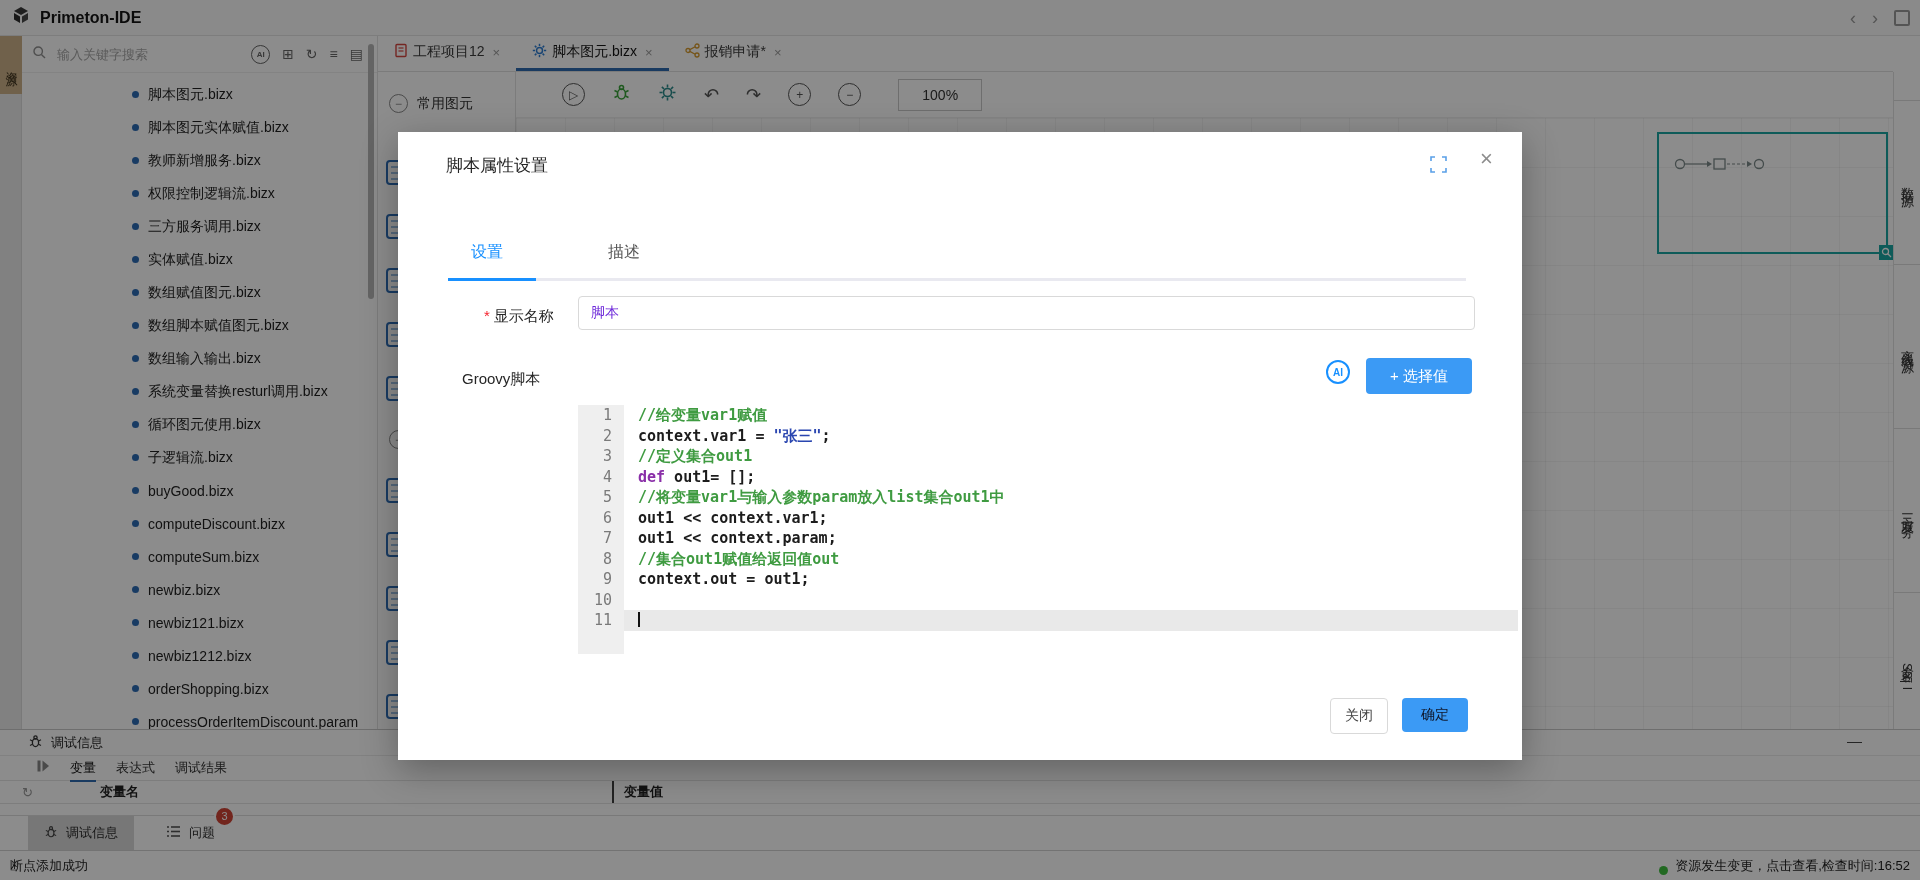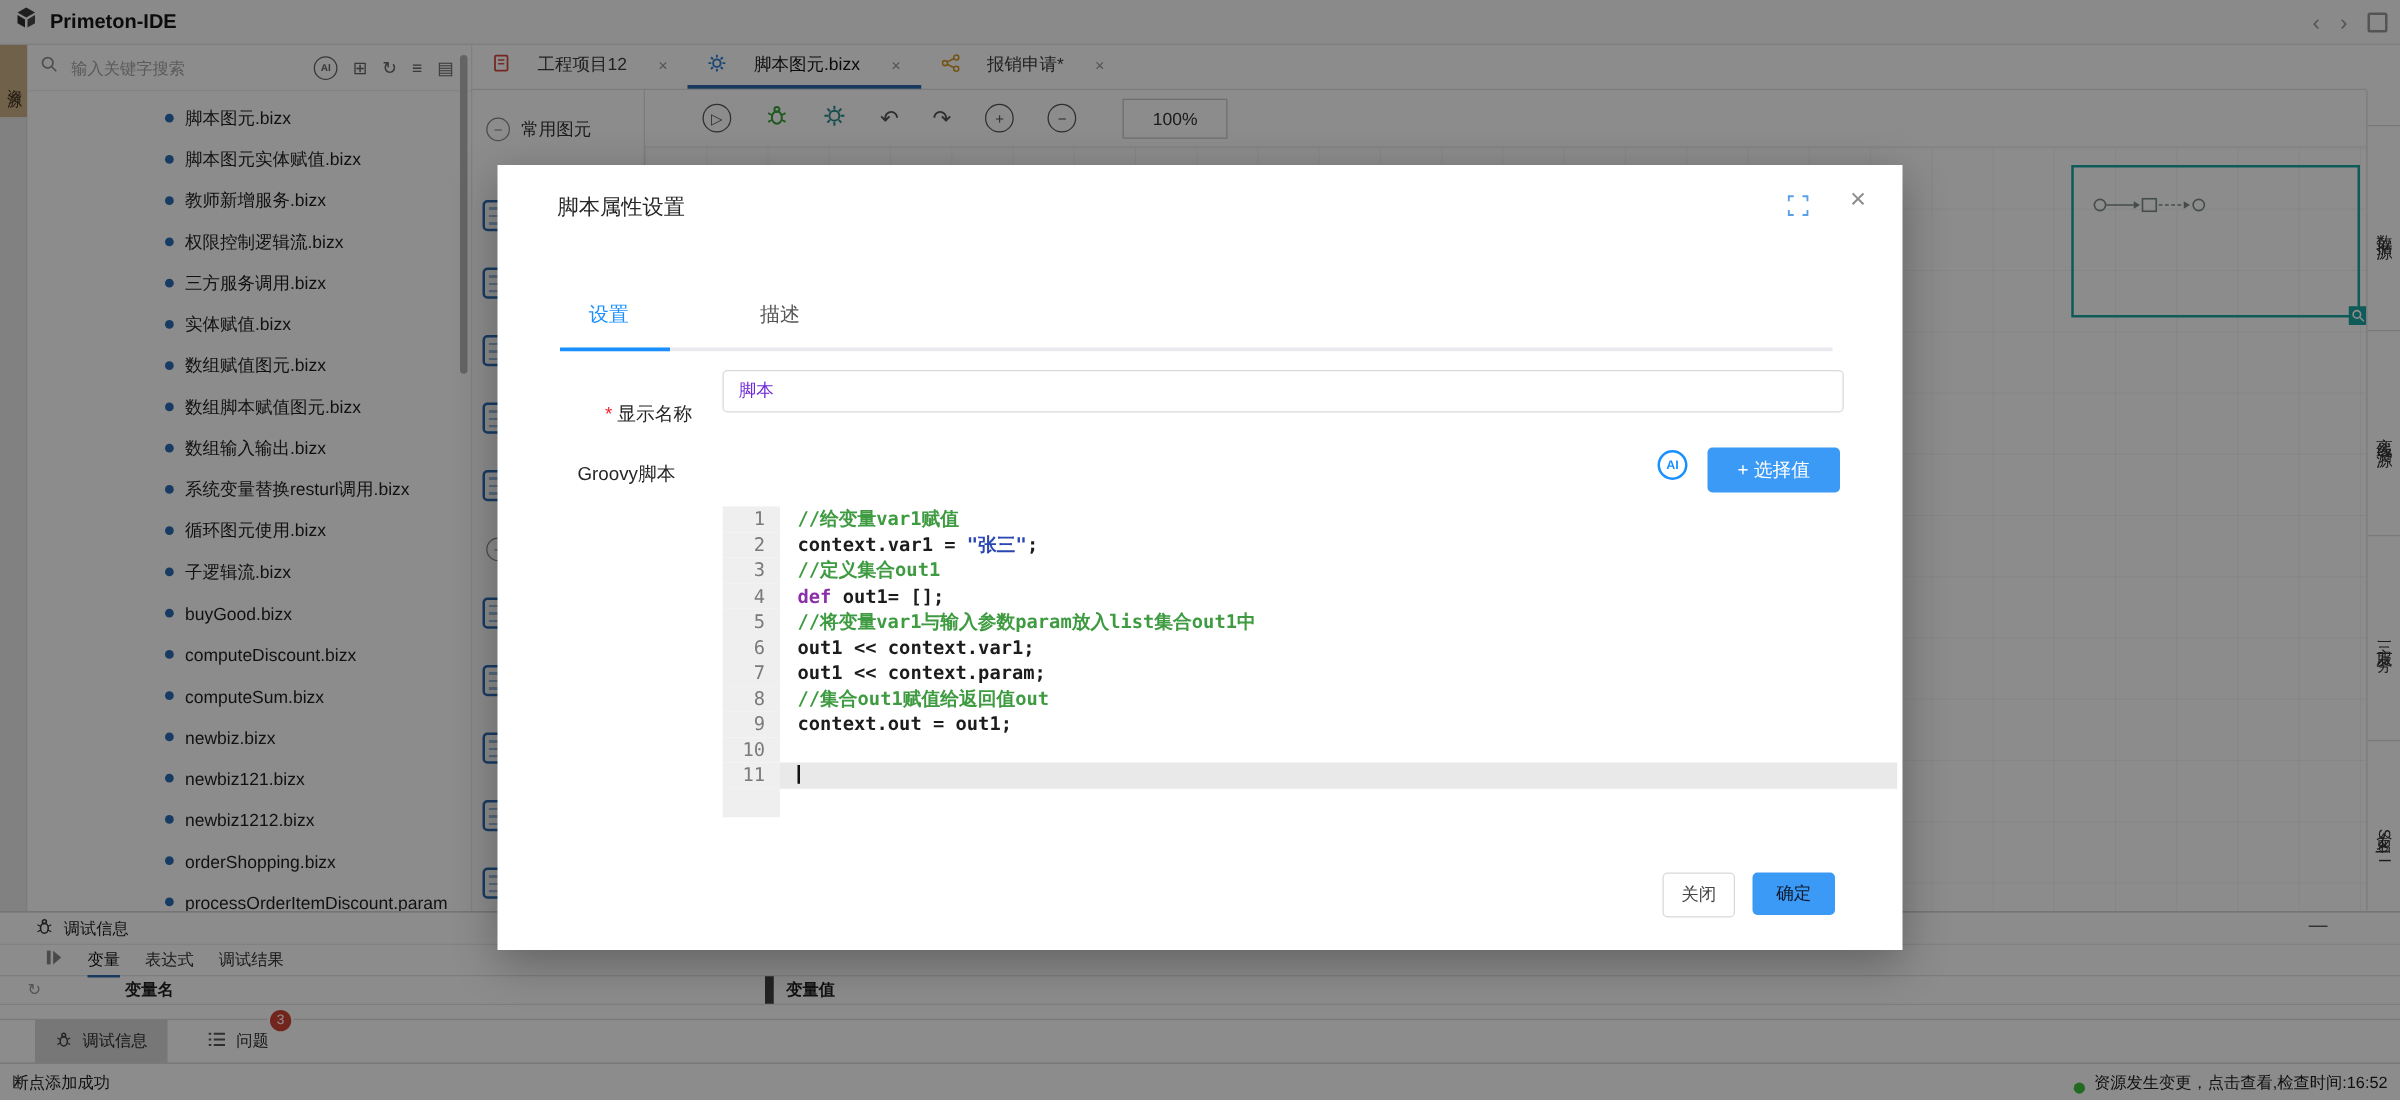--- a/index.html
+++ b/index.html
@@ -21,21 +21,21 @@
   .search-row input{border:none;outline:none;font-size:13px;color:#444;width:150px;margin-left:8px;background:transparent;}
   .search-row input::placeholder{color:#a6a6a6;}
   .search-actions{position:absolute;right:14px;top:0;height:36px;display:flex;align-items:center;gap:12px;color:#666;font-size:14px;}
   .circle-ic{width:17px;height:17px;border:1px solid #666;border-radius:50%;font-size:8px;font-weight:700;display:flex;align-items:center;justify-content:center;}
   .file-list{position:absolute;left:0;right:0;top:42px;bottom:0;overflow:hidden;}
   .file-item{height:33px;display:flex;align-items:center;gap:9px;padding-left:110px;font-size:14px;color:#1f1f1f;white-space:nowrap;}
   .fdot{width:7px;height:7px;border-radius:50%;background:#2d6cb5;flex:none;}
   .scroll-thumb{position:absolute;right:3px;top:8px;width:6px;height:255px;background:#b7b7b7;border-radius:3px;}
   
   .tabstrip{position:absolute;left:378px;top:36px;right:27px;height:36px;background:#fff;border-bottom:1px solid #e0e0e0;display:flex;box-sizing:border-box;}
-  .etab{display:flex;align-items:center;gap:22px;padding:0 16px;font-size:14px;color:#3d3d3d;border-bottom:3px solid transparent;box-sizing:border-box;}
+  .etab{display:flex;align-items:center;gap:5px;padding:0 16px;font-size:14px;color:#3d3d3d;border-bottom:3px solid transparent;box-sizing:border-box;}
   .etab.active{border-bottom-color:#2e6bb0;color:#141414;}
   .etab .x{color:#9a9a9a;font-size:13px;margin-left:3px;}
   
   .palette{position:absolute;left:378px;top:72px;width:138px;bottom:151px;background:#fff;border-right:1px solid #e2e2e2;box-sizing:border-box;}
   .pal-header{display:flex;align-items:center;gap:9px;padding:22px 0 0 11px;font-size:14px;color:#333;}
   .minus-circ{width:17px;height:17px;border:1px solid #888;border-radius:50%;color:#888;display:flex;align-items:center;justify-content:center;font-size:12px;line-height:1;flex:none;}
   .chips{position:absolute;left:8px;top:88px;display:flex;flex-direction:column;gap:29px;align-items:flex-start;}
   .chip{width:25px;height:25px;border:2px solid #2d6cb5;border-radius:4px;box-sizing:border-box;background:
         repeating-linear-gradient(180deg,transparent 0 4px,#9dc0e4 4px 6px);background-clip:content-box;padding:3px;}
   
@@ -59,41 +59,41 @@
   .debugpanel{position:absolute;left:0;right:0;bottom:30px;height:121px;background:#fff;border-top:1px solid #c9c9c9;box-sizing:border-box;}
   .drow1{height:25px;display:flex;align-items:center;gap:8px;padding-left:28px;font-size:13px;color:#1f1f1f;position:relative;}
   .dmin{position:absolute;right:58px;top:2px;font-size:15px;color:#444;}
   .drow2{height:25px;border-top:1px solid #ececec;display:flex;align-items:center;padding-left:36px;box-sizing:border-box;}
   .dtab{margin-left:20px;font-size:13px;color:#333;position:relative;}
   .dtab.active{color:#101010;}
   .dtab.active::after{content:"";position:absolute;left:0;right:0;bottom:-5px;height:2px;background:#2e6bb0;}
   .drow3{height:24px;border-top:1px solid #e3e3e3;border-bottom:1px solid #e3e3e3;display:flex;align-items:center;font-size:13px;font-weight:700;color:#1f1f1f;box-sizing:border-box;}
   .dgut{width:55px;display:flex;justify-content:center;color:#999;font-weight:400;font-size:13px;}
   .dc1{width:557px;padding-left:45px;box-sizing:border-box;}
-  .dc2{width:548px;border-left:7px solid #404040;padding-left:10px;box-sizing:border-box;align-self:stretch;display:flex;align-items:center;text-align:center;}
+  .dc2{width:548px;border-left:2px solid #404040;padding-left:10px;box-sizing:border-box;align-self:stretch;display:flex;align-items:center;text-align:center;}
   .dc3{flex:1;border-left:1px solid #e3e3e3;padding-left:9px;box-sizing:border-box;align-self:stretch;display:flex;align-items:center;}
   .btabs{position:absolute;left:0;right:0;bottom:0;height:35px;border-top:1px solid #ddd;display:flex;align-items:center;padding-left:28px;gap:16px;box-sizing:border-box;}
   .btab{position:relative;height:35px;display:flex;align-items:center;gap:8px;font-size:13px;color:#2d2d2d;padding:0 16px;}
   .btab.active{background:#d9d9d9;}
   .badge{position:absolute;right:-4px;top:-10px;min-width:15px;height:15px;padding:1px;background:#cf4436;border:2px solid #fff;border-radius:50%;color:#fff;font-size:11px;display:flex;align-items:center;justify-content:center;}
   
   .statusbar{position:absolute;left:0;right:0;bottom:0;height:30px;background:#fff;border-top:1px solid #d2d2d2;display:flex;align-items:center;padding:0 10px;font-size:13px;color:#1d1d1d;box-sizing:border-box;}
   .status-right{margin-left:auto;display:flex;align-items:flex-end;gap:7px;}
   .gdot{width:9px;height:9px;border-radius:50%;background:#3fbf3f;}
   
   .overlay{position:absolute;inset:0;background:rgba(0,0,0,.45);z-index:40;}
   .modal{position:absolute;left:398px;top:132px;width:1124px;height:628px;background:#fff;z-index:50;box-shadow:0 10px 34px rgba(0,0,0,.3);}
   .m-title{position:absolute;left:48px;top:22px;font-size:17px;color:#262626;font-weight:500;}
   .m-expand{position:absolute;left:1032px;top:24px;}
   .m-close{position:absolute;left:1082px;top:16px;font-size:22px;color:#8c8c8c;line-height:1;}
   .m-tab{position:absolute;top:110px;font-size:16px;color:#555;}
   .m-tab.active{color:#1890ff;}
   .m-track{position:absolute;left:58px;right:56px;top:146px;height:3px;background:#e9e9f0;}
   .m-bar{position:absolute;left:50px;top:146px;width:88px;height:3px;background:#1890ff;}
-  .m-label{position:absolute;left:86px;top:190px;font-size:15px;color:#262626;}
+  .m-label{position:absolute;left:86px;top:175px;font-size:15px;color:#262626;}
   .req{color:#f5222d;margin-right:4px;}
   .m-input{position:absolute;left:180px;top:164px;width:897px;height:34px;border:1px solid #d9d9d9;border-radius:4px;font-size:14px;color:#6d28d9;padding-left:12px;box-sizing:border-box;outline:none;font-family:inherit;}
   .m-script-label{position:absolute;left:64px;top:238px;font-size:15px;color:#262626;}
   .m-ai{position:absolute;left:928px;top:228px;width:24px;height:24px;border:2px solid #1890ff;border-radius:50%;color:#1890ff;font-size:10px;font-weight:700;display:flex;align-items:center;justify-content:center;box-sizing:border-box;}
   .m-select{position:absolute;left:968px;top:226px;width:106px;height:36px;background:#3b9af5;color:#fff;border:none;border-radius:4px;font-size:15px;display:flex;align-items:center;justify-content:center;}
   .m-editor{position:absolute;left:180px;top:273px;width:940px;height:249px;display:flex;flex-direction:column;font-family:"DejaVu Sans Mono","Liberation Mono",monospace;font-size:15px;overflow:hidden;}
   .crow{display:flex;height:20.5px;line-height:20.5px;flex:none;}
   .crow.fill{flex:1;height:auto;}
   .cnum{width:46px;flex:none;background:#efefef;color:#7a7a7a;text-align:right;padding-right:12px;box-sizing:border-box;}
   .ccode{flex:1;padding-left:14px;white-space:pre;color:#1c1c1c;font-weight:bold;}

